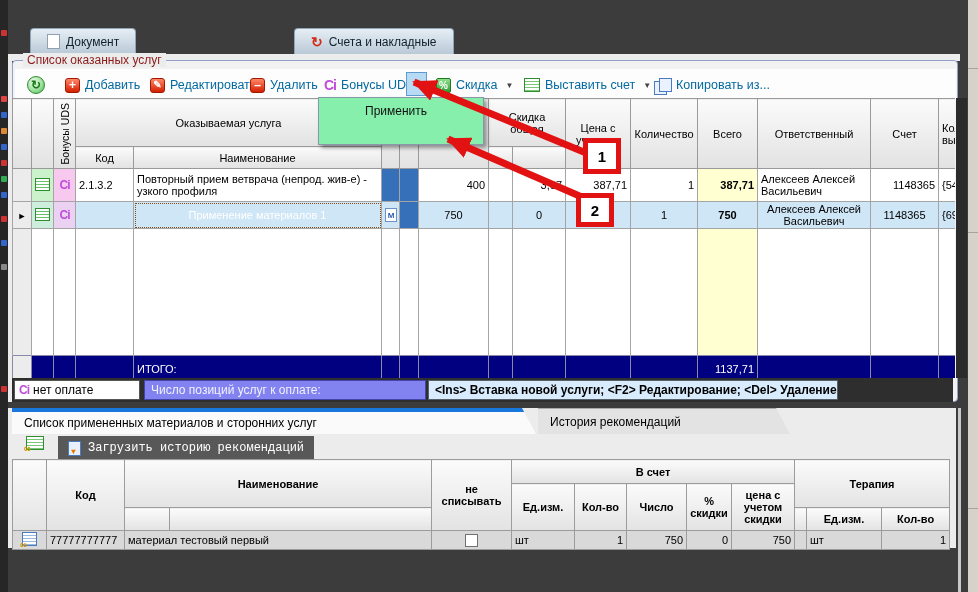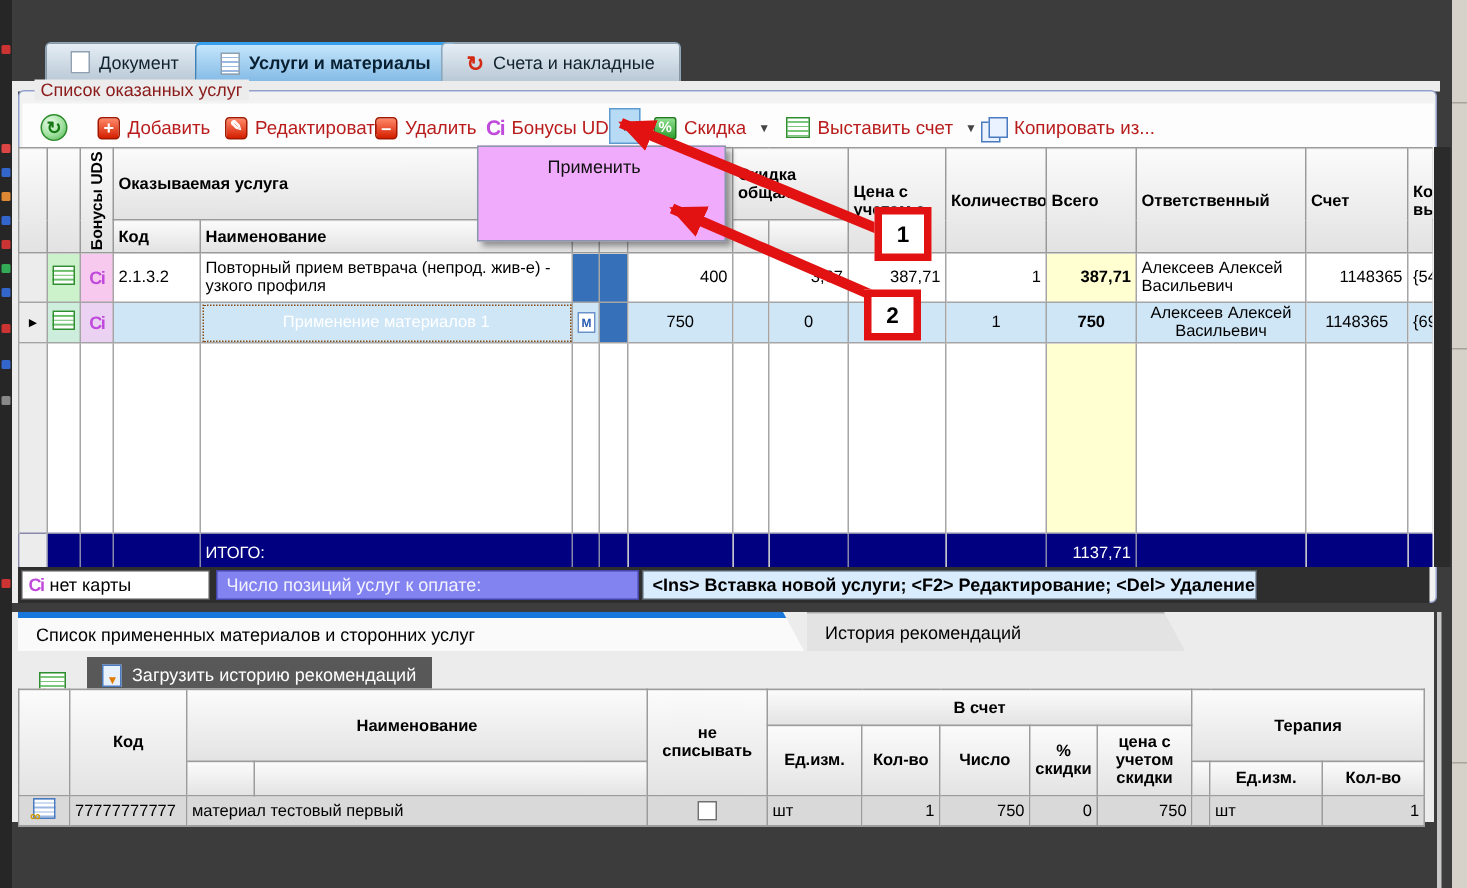--- a/index.html
+++ b/index.html
@@ -38,21 +38,21 @@
 
   
   .groupbox { position:absolute; left:4px; top:6px; width:946px; height:342px;
     border:1px solid #93a0cc; border-radius:4px; background:#f2f2f2; }
   .gb-label { position:absolute; left:10px; top:-8px; background:#ececec; padding:0 4px;
     color:#8b1a1a; font-size:12px; }
 
   
   .svc-toolbar { position:absolute; left:2px; top:8px; width:941px; height:32px; background:#fdfdfd; }
   .tb-item { position:absolute; top:4px; height:24px; display:flex; align-items:center; gap:5px;
-    font-size:12.5px; color:#b91c1c; white-space:nowrap; }
+    font-size:12.5px; color:#0369a1; white-space:nowrap; }
   .dd-btn { position:absolute; top:3px; width:21px; height:24px; background:#b7dbf4;
     border:1px solid #5f9bd0; display:flex; align-items:center; justify-content:center; }
   .dd-btn::before { content:"▼"; font-size:8px; color:#16364e; }
   .dd-plain { font-size:8px; color:#444; margin-left:3px; }
   .dd-plain::before { content:"▼"; }
 
   
   .ic { display:inline-flex; align-items:center; justify-content:center; flex:none; }
   .ic-refresh { width:18px; height:18px; border-radius:50%; border:1px solid #2c8c2c;
     background:radial-gradient(circle at 35% 30%, #eafbea, #9fe09f 55%, #49b649); color:#157a15; font-size:12px; font-weight:bold; }
@@ -90,21 +90,21 @@
   .ic-doc { width:13px; height:15px; background:#fff; border:1px solid #8fa0b0; }
   .ic-doclines { width:13px; height:15px; border:1px solid #8fa0b0;
     background:repeating-linear-gradient(#ffffff 0 2px, #9ab8e0 2px 3px); }
   .ic-recycle { color:#d42b14; font-weight:bold; font-size:14px; }
   .ic-recycle::before { content:"↻"; }
 
   
   .grid-wrap { position:absolute; left:4px; top:44px; width:943px; height:280px; background:#fff; overflow:hidden; }
   table.svc { border-collapse:collapse; table-layout:fixed; width:943px; font-size:11px; }
   table.svc th, table.svc td { border:1px solid #a5a5a5; padding:1px 3px; overflow:hidden; }
-  table.svc th { background:linear-gradient(#fbfbfb,#e2e2e2); font-weight:bold; text-align:left;
+  table.svc th { background:linear-gradient(#fbfbfb,#e2e2e2); font-weight:normal; text-align:center;
     border-color:#9a9a9a; }
   th.hsel, th.hicon { background:#ececec; }
   th.uds-v { background:#f6c6ee; }
   .vtext { writing-mode:vertical-rl; transform:rotate(180deg); margin:0 auto; font-size:10.5px; white-space:nowrap; }
   td.num { text-align:right; white-space:nowrap; }
   td.sel-col { background:#ececec; text-align:center; }
   .row-marker::before { content:"►"; font-size:9px; }
   td.cell-green { background:#ccf2cc; text-align:center; }
   td.cell-pink { background:#f7c9ef; text-align:center; }
   tr.sel-row td { background:#cfe6f7;text-align:center; }
@@ -123,35 +123,35 @@
   .vscroll { position:absolute; left:948px; top:44px; width:11px; height:280px; background:#2b2b2b; }
 
   
   .status-strip { position:absolute; left:4px; top:324px; width:941px; height:24px; background:#2e2e2e; }
   .st-box { position:absolute; top:2px; height:20px; display:flex; align-items:center; font-size:12px; }
   .st-nocard { left:2px; width:126px; background:#fff; border:1px solid #555; gap:4px; padding:0 4px; }
   .st-positions { left:132px; width:282px; background:#8282f0; border:1px solid #4444aa; color:#f2f2ff; padding:0 6px; }
   .st-hint { left:416px; width:410px; background:#d9ecfd; border:1px solid #55606a; font-weight:bold; padding:0 6px; white-space:nowrap; overflow:hidden; }
 
   
-  .uds-menu { position:absolute; left:310px; top:43px; width:166px; height:64px; background:#f0abfc;
+  .uds-menu { position:absolute; left:310px; top:43px; width:166px; height:48px; background:#86efac;
     border:1px solid #8898a8; box-shadow:3px 3px 4px rgba(0,0,0,.4); z-index:5; }
   .uds-menu .mi { height:26px; line-height:26px; padding-left:46px; font-size:12px; color:#111; }
   .uds-menu .mi.hl { background:linear-gradient(#cfe9fb,#9fd4f5); border:1px solid #7ab8e0; height:27px; line-height:25px; }
   .arrows { position:absolute; left:0; top:0; width:960px; height:538px; z-index:6; pointer-events:none; }
   .callout { position:absolute; width:38px; height:36px; background:#fff; border:5px solid #e21212;
     display:flex; align-items:center; justify-content:center; font-weight:bold; font-size:15px; z-index:7; }
 
   
   .lower-panel { position:absolute; left:0; top:354px; width:948px; height:140px; background:#ececec; }
   .ltab { position:absolute; top:0; height:26px; font-size:12px; display:flex; align-items:center;
     padding:0 26px 0 12px; clip-path:polygon(0 0, calc(100% - 14px) 0, 100% 100%, 0 100%); }
   .ltab.active { left:4px; width:524px; background:#fafafa; border-top:4px solid #1777dd; }
   .ltab.inactive { left:530px; width:252px; background:#e3e3e3; border-top:1px solid #aaa; }
-  .lower-toolbar { position:absolute; left:4px; top:28px; width:940px; height:26px; display:flex; align-items:flex-end; gap:14px; padding-left:14px; }
+  .lower-toolbar { position:absolute; left:4px; top:28px; width:940px; height:26px; display:flex; align-items:flex-start; gap:14px; padding-left:14px;font-family:Liberation Mono, monospace; }
   .load-btn { height:24px; background:#585858; color:#fff; display:flex; align-items:center; gap:7px;
     padding:0 10px; font-size:12px; }
 
   table.mat { position:absolute; left:4px; top:51px; border-collapse:collapse; table-layout:fixed;
     width:937px; font-size:11px; background:#fff; }
   table.mat th, table.mat td { border:1px solid #9c9c9c; padding:1px 3px; overflow:hidden; }
   table.mat th { background:linear-gradient(#fbfbfb,#e3e3e3); font-weight:bold; text-align:center; }
   table.mat td { background:#d9d9d9; }
   td.icon-cell { text-align:center; }
   .checkbox { width:13px; height:13px; background:#fff; border:1px solid #707070; margin:0 auto; }
@@ -181,24 +181,20 @@
   <span class="rline" style="top:508px"></span>
 </div>
 
 <div class="win">
 
 
   <div class="tabstrip">
     <div class="tab" style="left:22px">
       <span class="ic ic-doc"></span>
       <span>Документ</span>
-    </div>
-    <div class="tab active" style="left:122px">
-      <span class="ic ic-doclines"></span>
-      <span>Услуги и материалы</span>
     </div>
     <div class="tab" style="left:286px">
       <span class="ic ic-recycle"></span>
       <span>Счета и накладные</span>
     </div>
   </div>
 
   <div class="content">
     <div class="top-margin"></div>
     <div class="left-margin"></div>
@@ -371,21 +367,21 @@
               <td></td>
         </tr>
       </tbody>
         </table>
     </div>
     <div class="vscroll"></div>
 
     <div class="status-strip">
       <div class="st-box st-nocard">
         <span class="ic ic-uds small"></span>
-        <span>нет карты</span>
+        <span>нет оплате</span>
       </div>
       <div class="st-box st-positions">
         <span>Число позиций услуг к оплате:</span>
       </div>
       <div class="st-box st-hint">
         <span>&lt;Ins&gt; Вставка новой услуги; &lt;F2&gt; Редактирование; &lt;Del&gt; Удаление</span>
       </div>
     </div>
 
     <div class="uds-menu">

